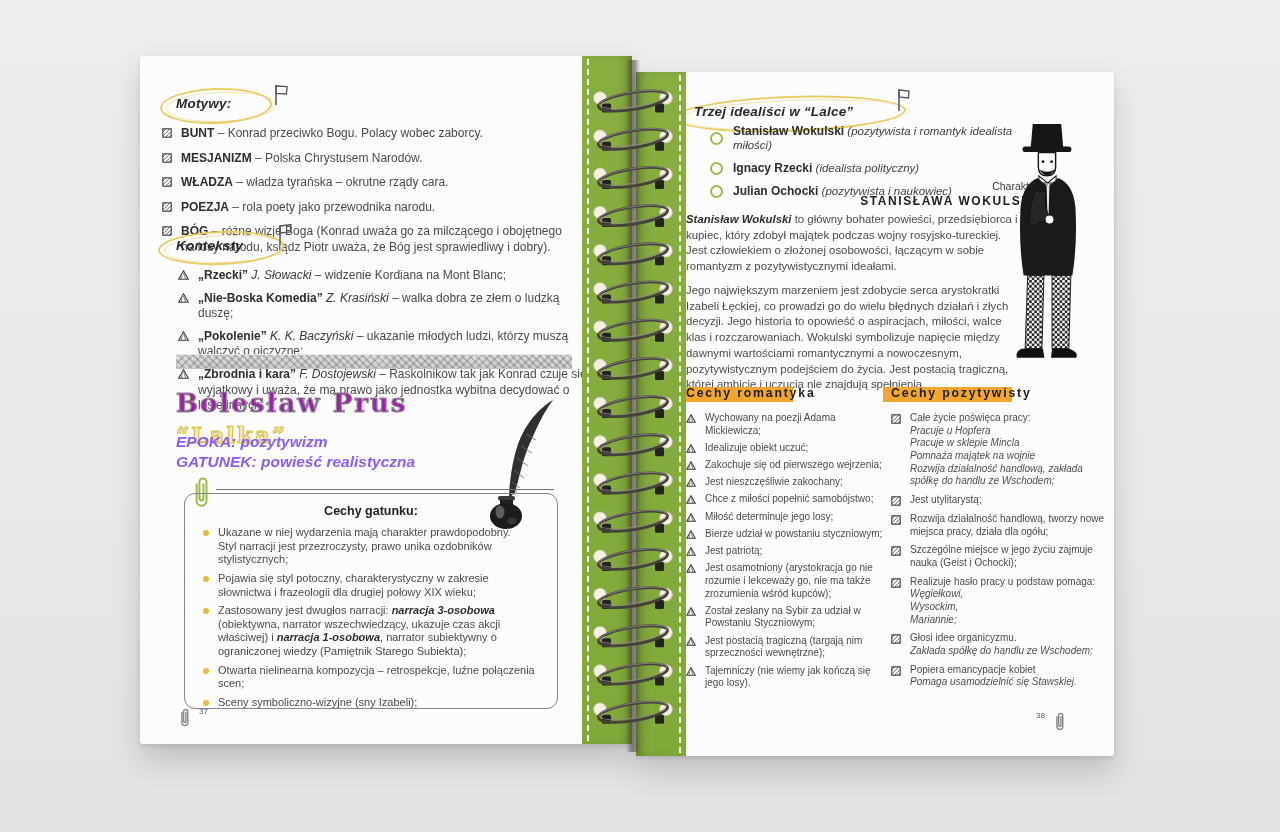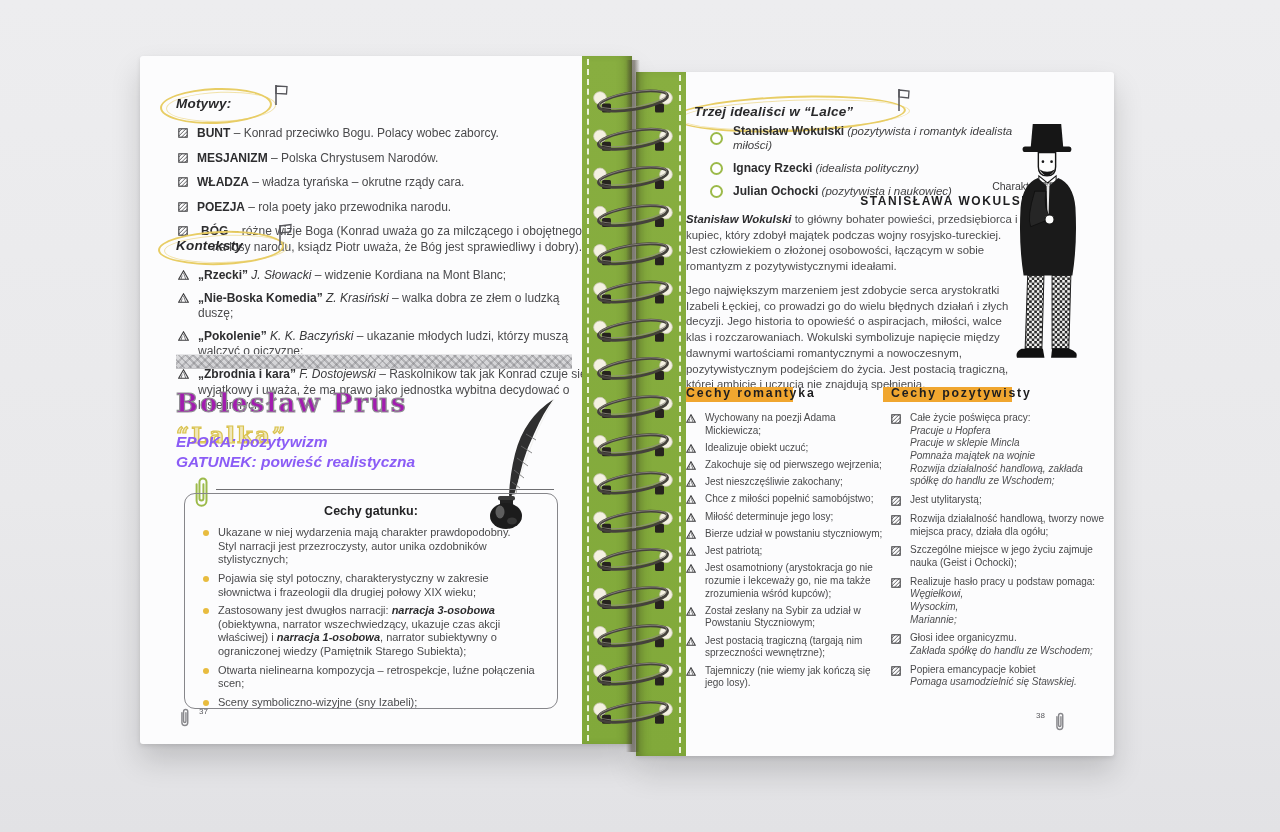--- a/index.html
+++ b/index.html
@@ -40,21 +40,21 @@
            border:1.5px solid rgba(231,203,93,.55); border-radius:50%; }
   .circled .t { position:relative; font-weight:bold; font-style:italic;
            font-size:13.5px; color:#29292b; letter-spacing:.2px; }
   .flag { position:absolute; }
 
   
   .ilist .li { display:flex; gap:9px; }
   .ilist .ic { flex:0 0 auto; margin-top:2px; }
 
   
-  .motywy-list { position:absolute; left:38px; top:70px; width:404px; font-size:12px;text-align:right; }
+  .motywy-list { position:absolute; left:22px; top:70px; width:404px; font-size:12px; }
   .motywy-list .li { margin-bottom:9px; line-height:1.3; }
   .konteksty-list { position:absolute; left:38px; top:212px; width:414px; font-size:12px; }
   .konteksty-list .li { margin-bottom:7px; line-height:1.3; }
   .konteksty-list i { color:#39393b; }
 
   .divider { position:absolute; left:36px; top:298px; width:396px; height:15px;
       background:
         repeating-linear-gradient(45deg, rgba(95,95,100,.30) 0 2px, transparent 2px 5px),
         repeating-linear-gradient(-45deg, rgba(95,95,100,.25) 0 2px, transparent 2px 6px),
         linear-gradient(#dddddf,#cfcfd2);
@@ -244,21 +244,21 @@
     </svg>
     <div class="rule-line"></div>
 
     <div class="genre-box">
       <h3>Cechy gatunku:</h3>
       <div class="genre-list ilist body-txt">
 
           <div class="li">
             <span class="ic dot"></span>
             <div>Ukazane w niej wydarzenia mają charakter prawdopodobny.
-Styl narracji jest przezroczysty, autor unika ozdobników stylistycznych;</div>
+Styl narracji jest przezroczysty, prawo unika ozdobników stylistycznych;</div>
           </div>
 
           <div class="li">
             <span class="ic dot"></span>
             <div>Pojawia się styl potoczny, charakterystyczny w zakresie słownictwa i frazeologii dla drugiej połowy XIX wieku;</div>
           </div>
 
           <div class="li">
             <span class="ic dot"></span>
             <div>Zastosowany jest dwugłos narracji: <b><i>narracja 3-osobowa</i></b> (obiektywna, narrator wszechwiedzący, ukazuje czas akcji właściwej) i <b><i>narracja 1-osobowa</i></b>, narrator subiektywny o ograniczonej wiedzy (Pamiętnik Starego Subiekta);</div>

